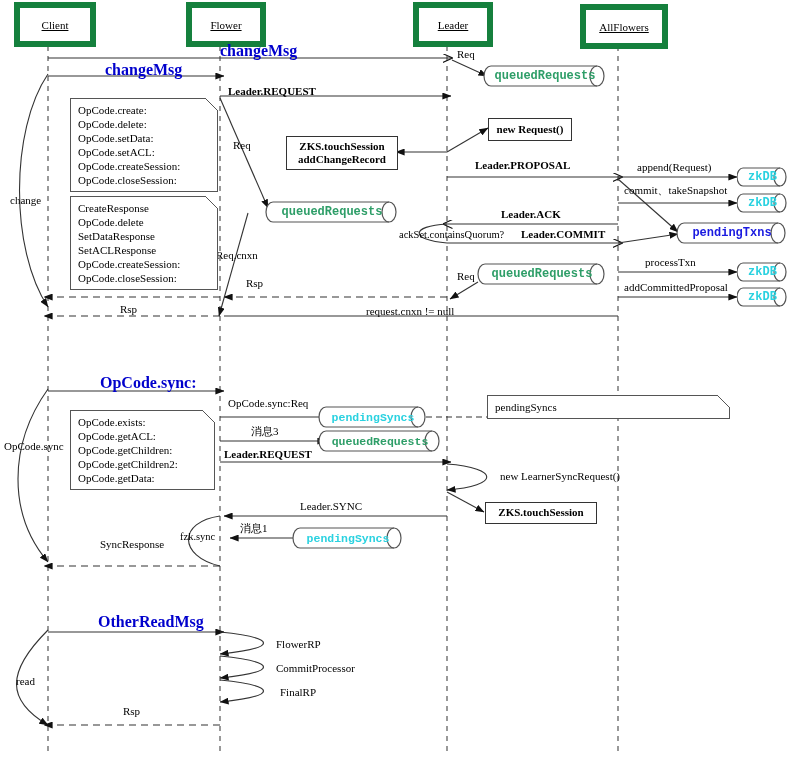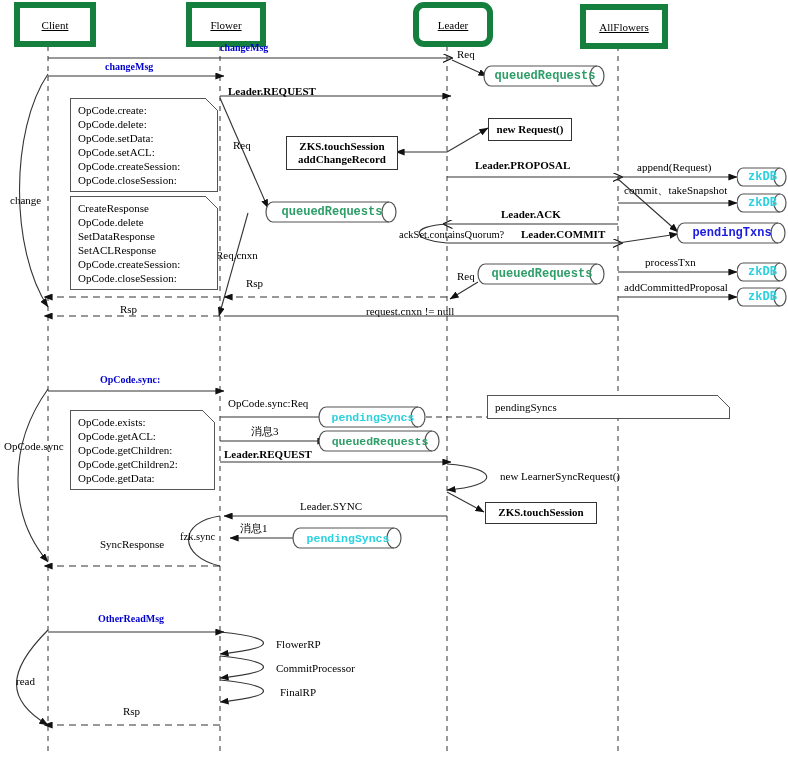--- a/index.html
+++ b/index.html
@@ -3,21 +3,21 @@
 <meta charset="utf-8">
 <style>
   html,body{margin:0;padding:0;background:#fff;}
   body{width:788px;height:757px;font-family:"Liberation Serif",serif;color:#000;}
   #stage{position:relative;width:788px;height:757px;overflow:hidden;background:#fff;}
   svg#canvas{position:absolute;left:0;top:0;width:788px;height:757px;}
 
   
   .lbl{position:absolute;white-space:nowrap;font-family:"Liberation Serif",serif;font-size:11px;color:#000;line-height:1.15;}
   .lbl.sm{font-size:10.5px;}
-  .msgblue{font-family:"Liberation Serif",serif;font-size:10px;font-weight:bold;color:#0000cc;}
+  .msgblue{font-family:"Liberation Serif",serif;font-size:16px;font-weight:bold;color:#0000cc;}
   .msgbold{font-family:"Liberation Serif",serif;font-size:11px;font-weight:bold;color:#000;}
 
   
   .actor{position:absolute;border:6px solid #15803d;background:#fff;display:flex;align-items:center;justify-content:center;}
   .actor span{font-family:"Liberation Serif",serif;font-size:11px;text-decoration:underline;color:#000;}
 
   
   .note{position:absolute;background:#fff;border:1px solid #555;padding:4px 6px 4px 7px;font-size:11px;line-height:1.28;color:#000;}
   .note .foldline{position:absolute;right:-1px;top:-1px;width:13px;height:13px;}
 
@@ -139,21 +139,21 @@
 
     <line x1="220" y1="725" x2="44" y2="725" stroke="#333" stroke-width="1.1" stroke-dasharray="7,5" marker-end="url(#ah)"></line>
   </svg>
 
   <div class="actor" style="left:14px;top:2px;width:70px;height:33px;">
     <span>Client</span>
   </div>
   <div class="actor" style="left:186px;top:2px;width:68px;height:33px;">
     <span>Flower</span>
   </div>
-  <div class="actor" style="left:413px;top:2px;width:68px;height:33px;border-radius:11px;">
+  <div class="actor" style="left:413px;top:2px;width:68px;height:33px;">
     <span>Leader</span>
   </div>
   <div class="actor" style="left:580px;top:4px;width:76px;height:33px;">
     <span>AllFlowers</span>
   </div>
 
   <div class="lbl msgblue" style="left:220px;top:42px;">changeMsg</div>
   <div class="lbl msgblue" style="left:105px;top:61px;">changeMsg</div>
   <div class="lbl msgbold" style="left:228px;top:85px;">Leader.REQUEST</div>
   <div class="lbl" style="left:457px;top:48px;">Req</div>

